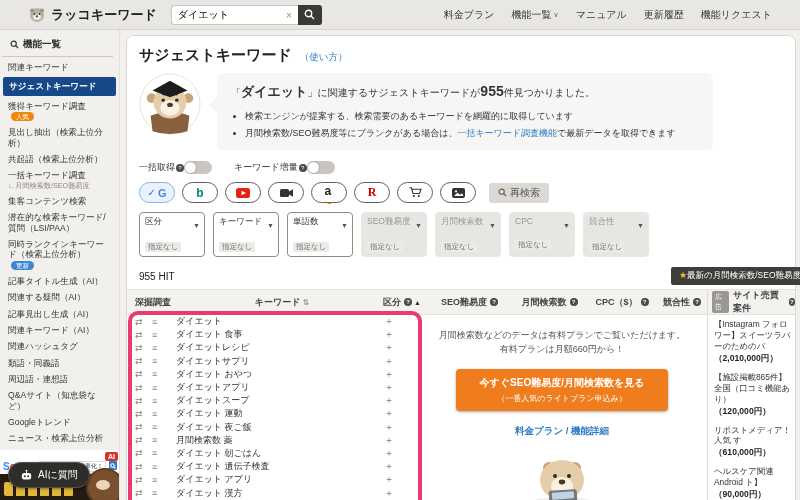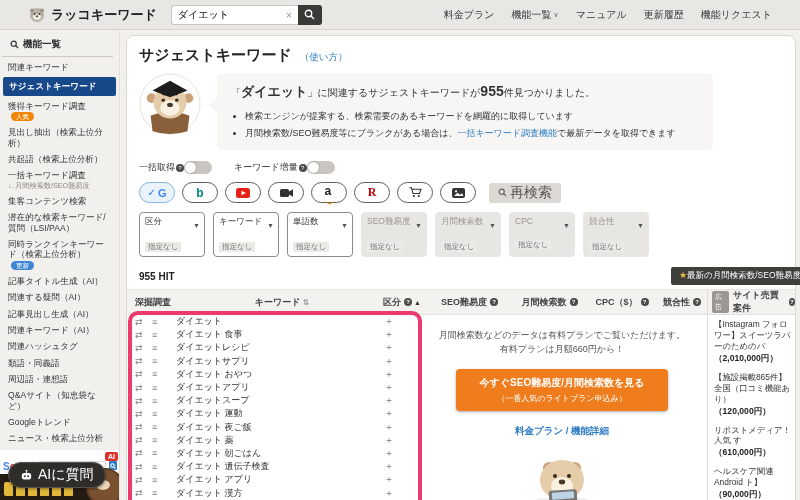--- a/index.html
+++ b/index.html
@@ -31,21 +31,21 @@
   .ad-top{display:flex;align-items:flex-start;gap:3px;padding:11px 3px}
   .ad-brand{font-size:10px;font-weight:bold;letter-spacing:0}
   .ad-chip{background:#fff;border:1px solid #ddd;font-size:6px;color:#333;padding:0 2px;white-space:nowrap}
   .ad-glass{width:9px;height:9px;background:#2e7cc3;border-radius:1px;display:flex;align-items:center;justify-content:center}
   .ad-tag{position:absolute;right:2px;top:2px;background:#d8342c;color:#fff;font-size:7px;font-weight:bold;padding:1px 3px;border-radius:2px}
   .ad-bottom{position:absolute;left:0;bottom:0;width:96px;height:26px;background:#241c12}
   .ad-streak{position:absolute;left:4px;bottom:4px;width:70px;height:14px;
      background:repeating-linear-gradient(90deg,#f6c93d 0 9px,#241c12 9px 12px);border-radius:2px;opacity:.9}
   .ad-otter{position:absolute;right:-4px;bottom:-6px;width:34px;height:34px;border-radius:50%;background:#7a5130;border:2px solid #5d3c20}
   .ad-otter:before{content:"";position:absolute;left:8px;top:10px;width:14px;height:10px;border-radius:50%;background:#e9d5b8}
-  .ai-pill{position:absolute;left:8px;bottom:12px;height:24px;background:#2f2d2a;border:1px solid #55524d;color:#fff;border-radius:13px;display:flex;align-items:center;gap:5px;padding:0 11px;font-size:14px;cursor:pointer;box-shadow:0 1px 3px rgba(0,0,0,.4)}
+  .ai-pill{position:absolute;left:8px;bottom:12px;height:24px;background:#2f2d2a;border:1px solid #55524d;color:#fff;border-radius:13px;display:flex;align-items:center;gap:5px;padding:0 11px;font-size:10px;cursor:pointer;box-shadow:0 1px 3px rgba(0,0,0,.4)}
   
   .main{flex:1;position:relative;background:#f2f0ed;overflow:hidden}
   .card{position:absolute;left:6px;top:5px;right:4px;height:560px;background:#fff;border:1px solid #dcd9d4;border-radius:8px;padding:8px 0 0 0;box-sizing:border-box}
   .page-title-row{display:flex;align-items:baseline;gap:8px;padding:2px 12px 6px}
   .page-title{font-size:15px;font-weight:bold;color:#222}
   .usage-link{font-size:9.5px;color:#2e7cc3;cursor:pointer}
   .info{display:flex;gap:16px;padding:2px 12px 8px;align-items:flex-start}
   .avatar{width:62px;height:62px;flex:0 0 62px}
   .bubble{position:relative;background:#f7f6f4;border-radius:6px;padding:10px 14px;flex:1;margin-right:70px}
   .bubble:before{content:"";position:absolute;left:-8px;top:24px;border:8px solid transparent;border-right-color:#f7f6f4;border-left:0}
@@ -64,32 +64,32 @@
   
   .pills{display:flex;align-items:center;gap:7px;padding:2px 12px 7px}
   .pill{width:36px;height:21px;border:1.6px solid #5f5d59;border-radius:12px;background:#fff;display:flex;align-items:center;justify-content:center;gap:2px;cursor:pointer;box-sizing:border-box}
   .pill.selected{border-color:#86b4e4;background:#eaf3fc}
   .g-check{color:#1a73e8;font-size:10px;font-weight:bold}
   .g-letter{color:#4285F4;font-size:11px;font-weight:bold}
   .bing{color:#00897b;font-size:12px;font-weight:bold}
   .rakuten{color:#bf0000;font-size:12px;font-weight:bold;font-family:"Liberation Serif","DejaVu Serif",serif}
   .amazon{color:#222;font-size:12px;font-weight:bold;line-height:8px}
   .am-smile{display:block;width:9px;height:4px;border-bottom:1.6px solid #f4900c;border-radius:0 0 6px 6px;margin:0 auto}
-  .research-btn{margin-left:6px;height:20px;background:#dcd9d4;border:0;border-radius:3px;color:#555;font-size:14px;display:flex;align-items:center;gap:3px;padding:0 9px;cursor:pointer;font-family:inherit}
+  .research-btn{margin-left:6px;height:20px;background:#dcd9d4;border:0;border-radius:3px;color:#555;font-size:10px;display:flex;align-items:center;gap:3px;padding:0 9px;cursor:pointer;font-family:inherit}
   
   .filters{display:flex;gap:8px;padding:2px 12px 8px}
   .filter{width:66px;border:1px solid #8f8c86;border-radius:4px;background:#fff;padding:3px 5px;cursor:pointer;position:relative;box-sizing:border-box}
   .filter.disabled{background:#e8e6e2;border-color:#e8e6e2;cursor:default}
   .f-label{font-size:8.5px;color:#333;white-space:nowrap}
   .filter.disabled .f-label{color:#9b9892}
   .f-val{display:inline-block;font-size:7.5px;color:#777;background:#eceae6;padding:0 3px;margin-top:14px;border-radius:1px}
   .f-caret{position:absolute;right:4px;top:9px;font-size:7px;color:#555}
   
   .hitrow{display:flex;align-items:center;justify-content:space-between;padding:2px 0 4px 12px}
-  .hit{font-size:10px;font-weight:bold;color:#222}
+  .hit{font-size:10px;font-weight:normal;color:#222}
   .latest-badge{background:#403e3a;color:#fff;font-size:8.5px;padding:3px 8px;border-radius:2px;white-space:nowrap;margin-right:-14px;cursor:pointer}
   .latest-badge .star{color:#f5c63f}
   
   .thead{display:flex;align-items:stretch;background:#f4f2ef;border-top:1px solid #e5e2dd;border-bottom:1px solid #e5e2dd;height:24px;font-size:9px;color:#444;font-weight:bold}
   .thead>div{display:flex;align-items:center;justify-content:center;gap:2px}
   .c-dig{width:60px;justify-content:flex-start !important;padding-left:8px;box-sizing:border-box}
   .c-kw{width:190px;cursor:pointer}
   .c-kubun{width:50px;cursor:pointer}
   .c-seo{width:85px}.c-mon{width:75px}.c-cpc{width:70px}.c-comp{width:50px}
   .c-ads{flex:1;border-left:1px solid #ddd;justify-content:flex-start !important;padding-left:4px;box-sizing:border-box;gap:4px !important}
@@ -529,21 +529,21 @@
           </div>
             <div class="krow">
             <span class="ic">⇄</span>
             <span class="ic">≡</span>
             <span class="kw">ダイエット 夜ご飯</span>
             <span class="plus">＋</span>
           </div>
             <div class="krow">
             <span class="ic">⇄</span>
             <span class="ic">≡</span>
-            <span class="kw">ダイエット 薬</span>
+            <span class="kw">月間検索数 薬</span>
             <span class="plus">＋</span>
           </div>
             <div class="krow">
             <span class="ic">⇄</span>
             <span class="ic">≡</span>
             <span class="kw">ダイエット 朝ごはん</span>
             <span class="plus">＋</span>
           </div>
             <div class="krow">
             <span class="ic">⇄</span>

